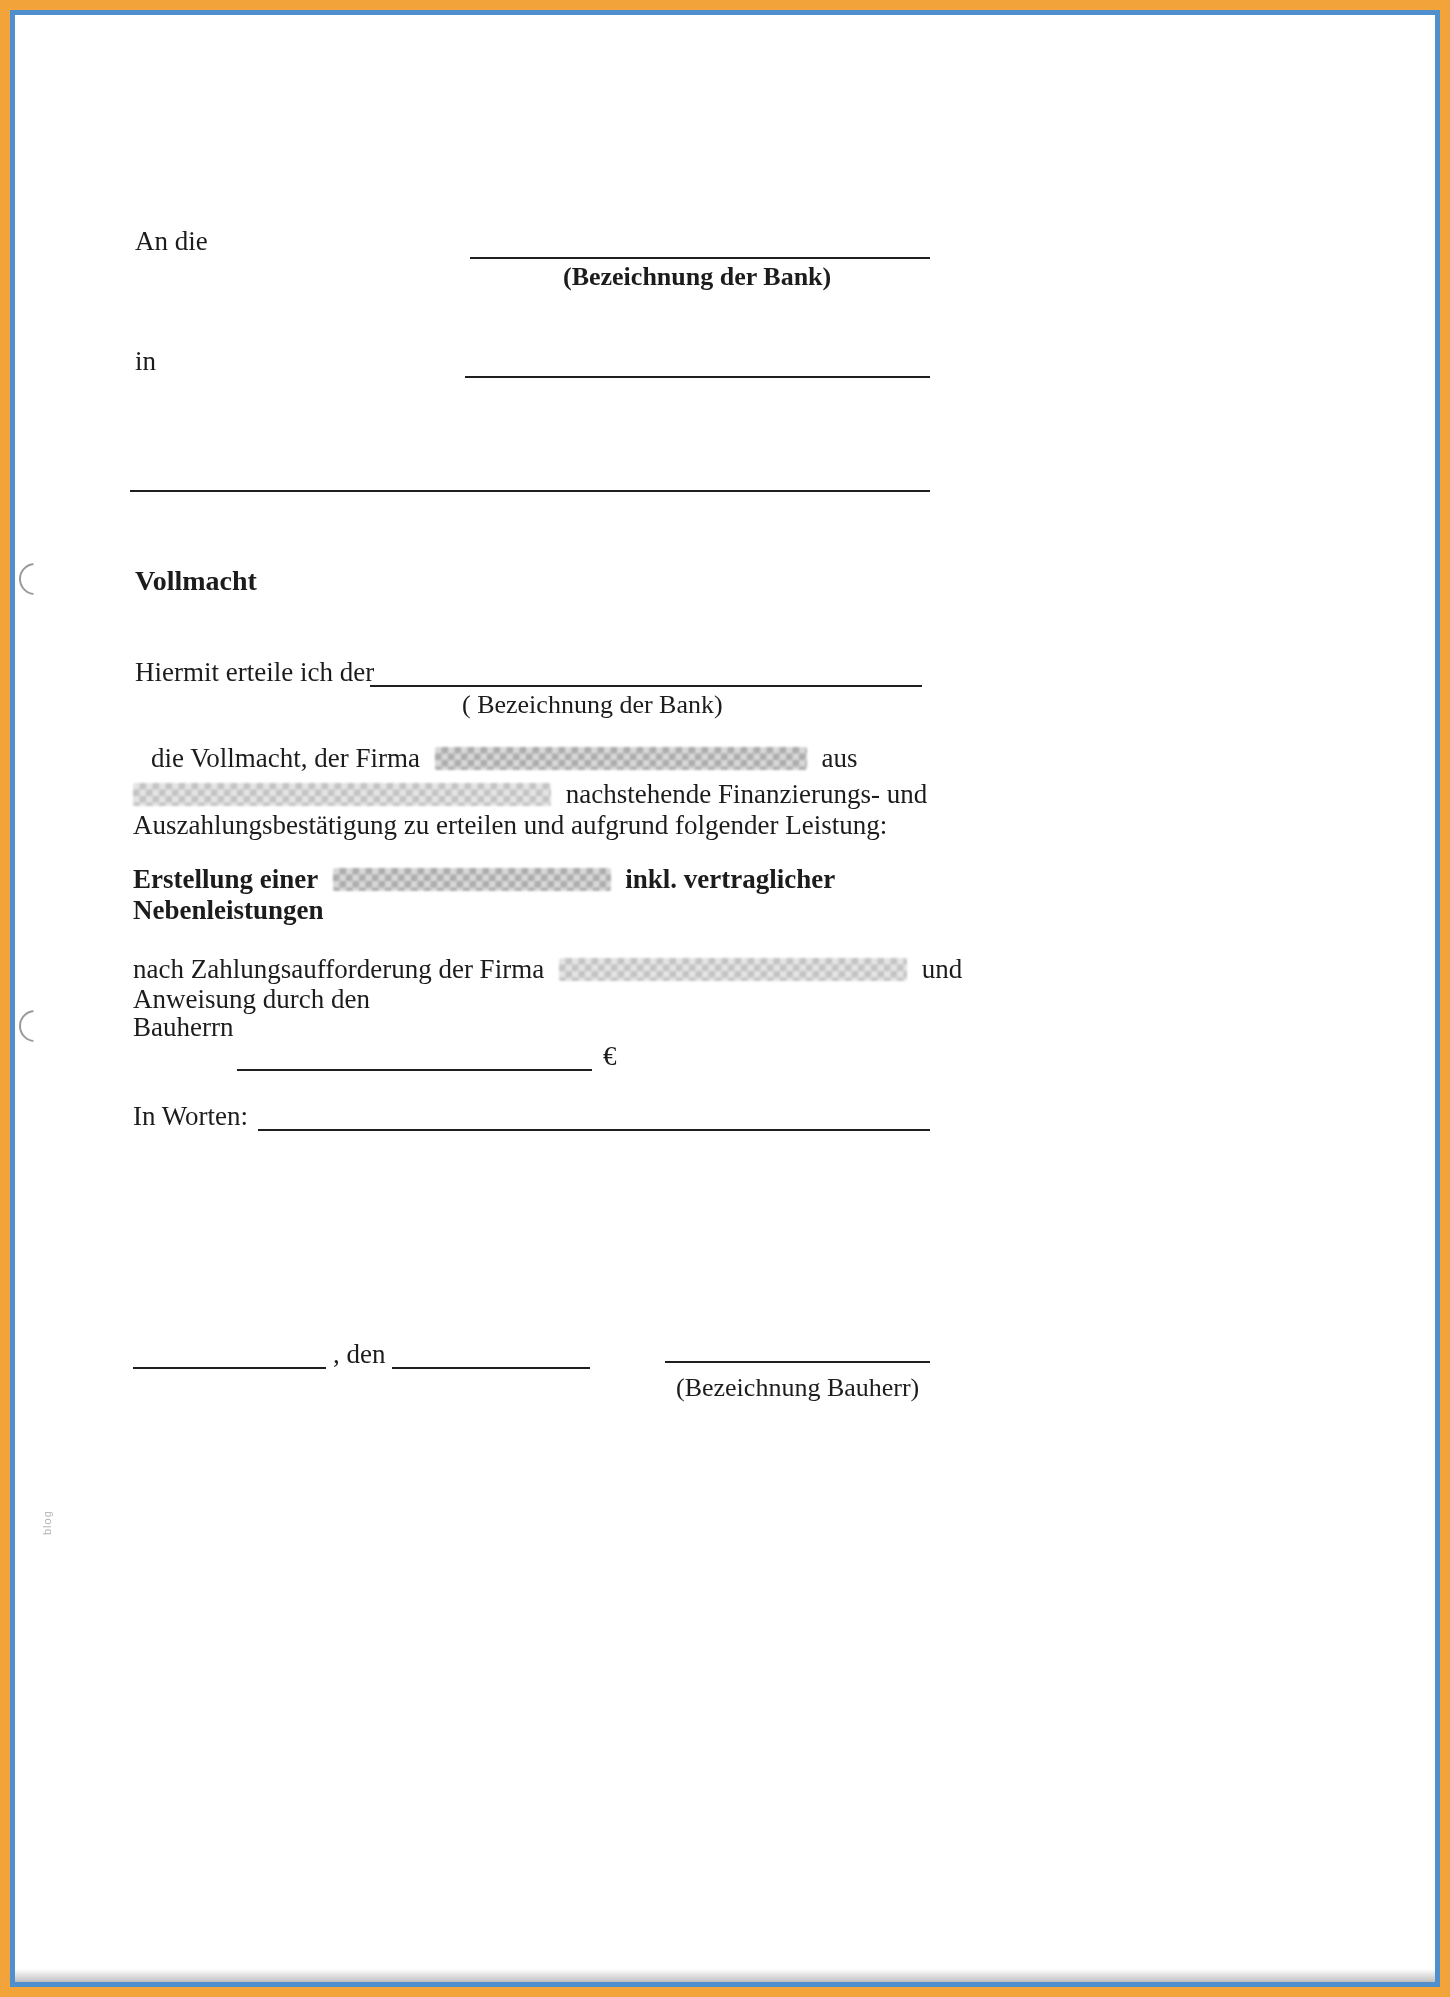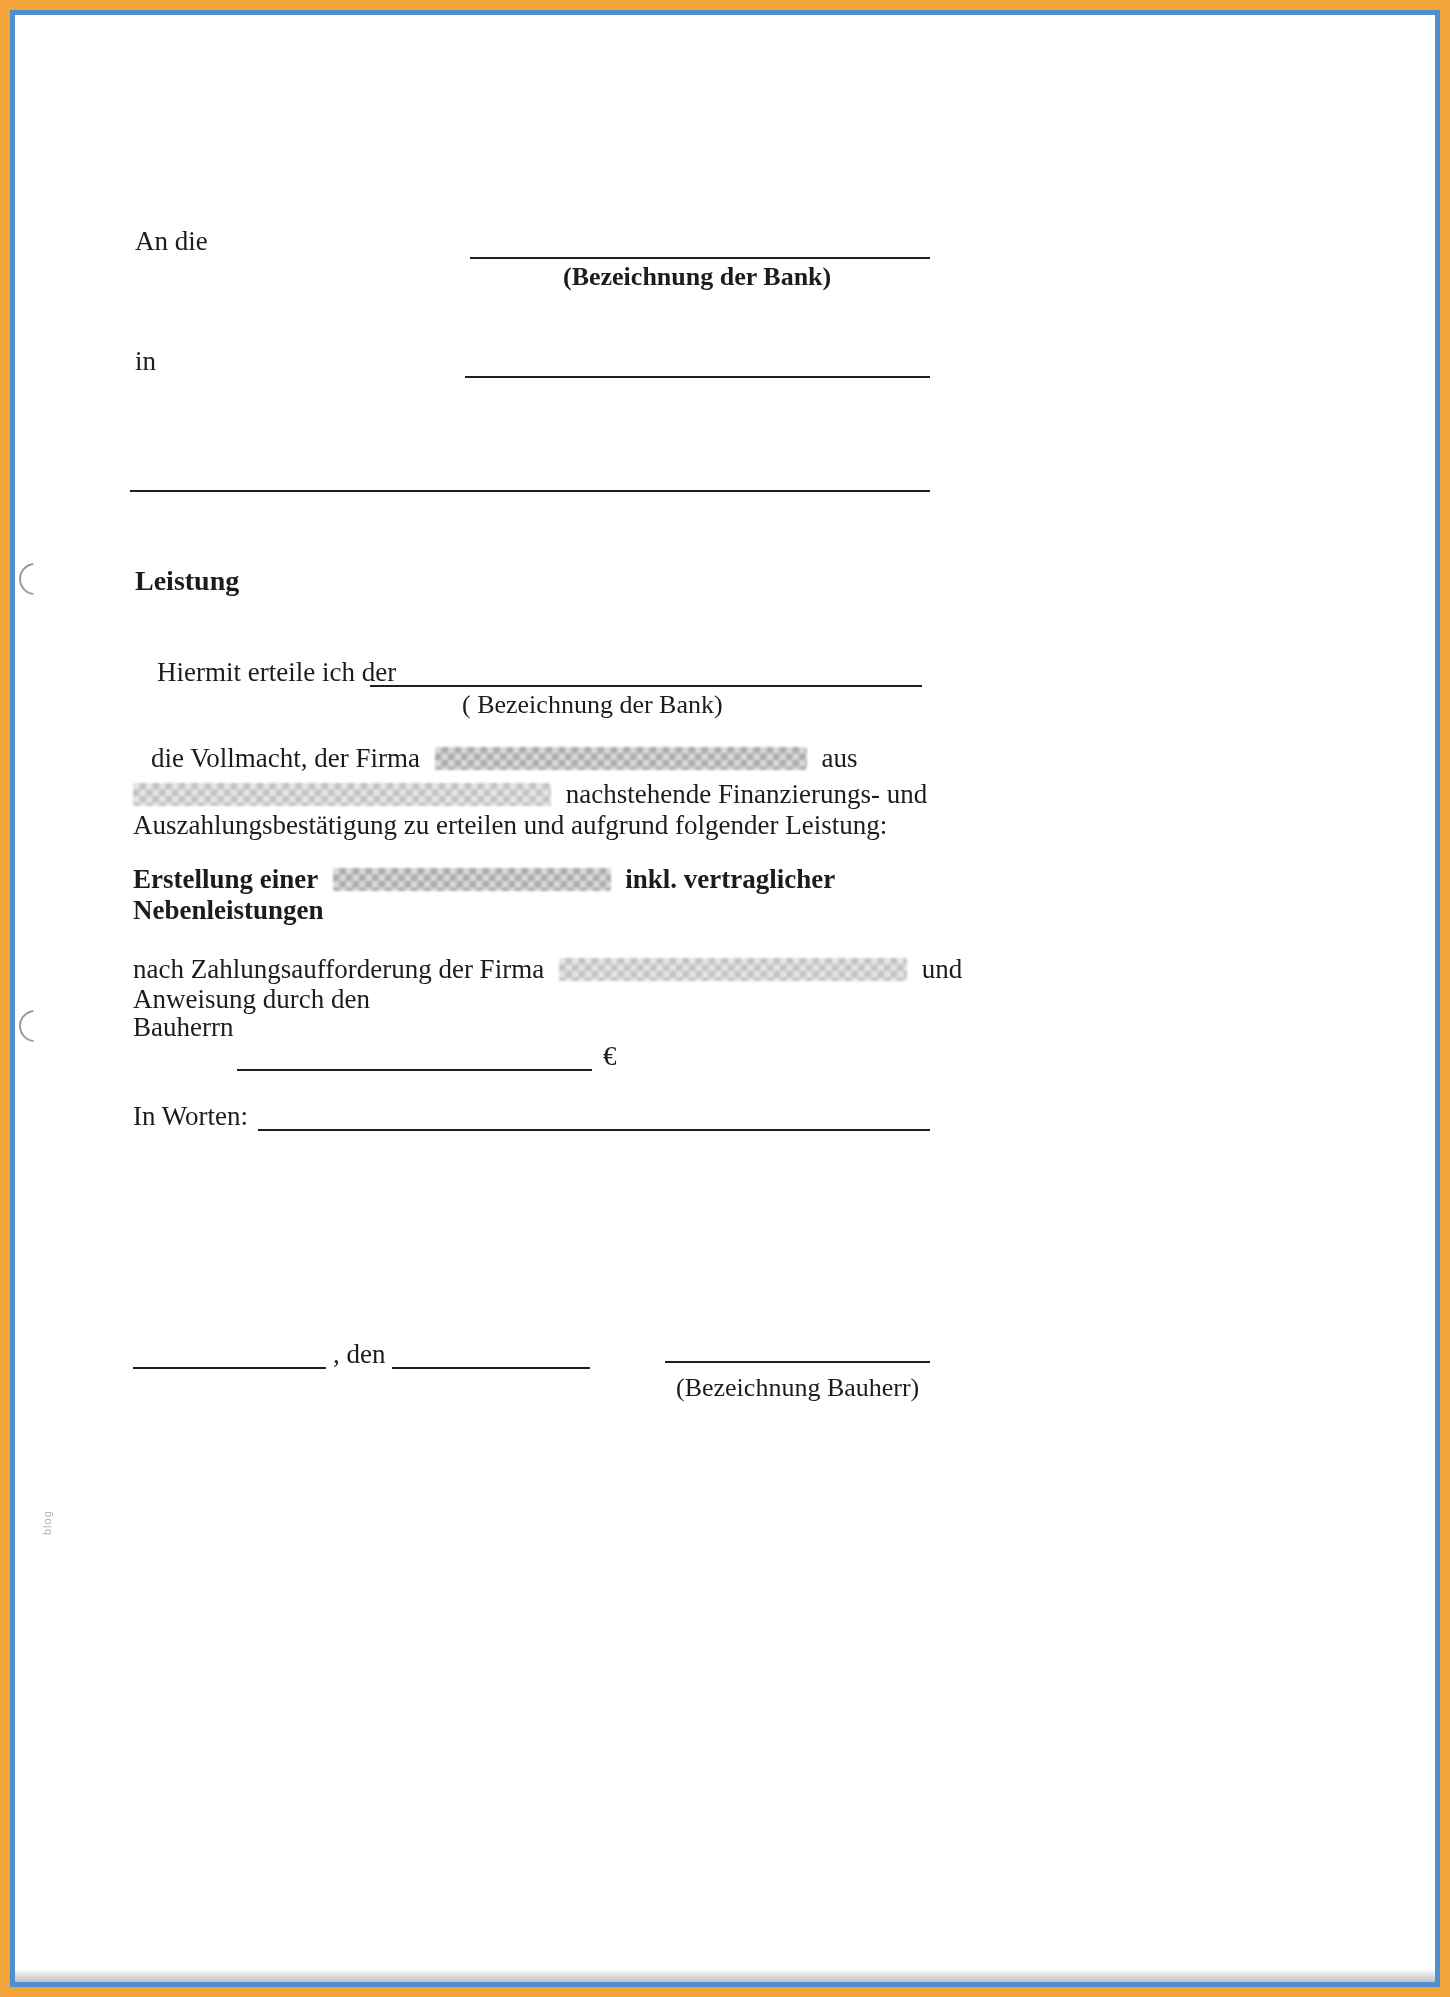--- a/index.html
+++ b/index.html
@@ -90,23 +90,23 @@
 
       <div class="txt" style="left:120px;top:211px;font-family:Liberation Serif, serif;">An die</div>
       <div class="rule" style="left:455px;top:242px;width:460px;"></div>
       <div class="txt caption" style="left:548px;top:247px;font-weight:bold;">(Bezeichnung der Bank)</div>
 
       <div class="txt" style="left:120px;top:331px;">in</div>
       <div class="rule" style="left:450px;top:361px;width:465px;"></div>
 
       <div class="rule" style="left:115px;top:475px;width:800px;"></div>
 
-      <div class="txt bold" style="left:120px;top:551px;font-size:28px;">Leistung</div>
+      <div class="txt bold" style="left:120px;top:551px;font-size:28px;">Vollmacht</div>
 
-      <div class="txt" style="left:120px;top:642px;margin-left:22px;">Hiermit erteile ich der</div>
+      <div class="txt" style="left:120px;top:642px;">Hiermit erteile ich der</div>
       <div class="rule" style="left:355px;top:670px;width:552px;"></div>
       <div class="txt caption" style="left:447px;top:675px;">( Bezeichnung der Bank)</div>
 
       <div class="txt" style="left:118px;top:728px;margin-left:18px;">
         <span>die Vollmacht, der Firma</span>
         <span class="redact dark" style="width:372px;margin:0 8px;"></span>
         <span>aus</span>
       </div>
       <div class="txt" style="left:118px;top:764px;">
         <span class="redact" style="width:418px;margin-right:8px;"></span>

